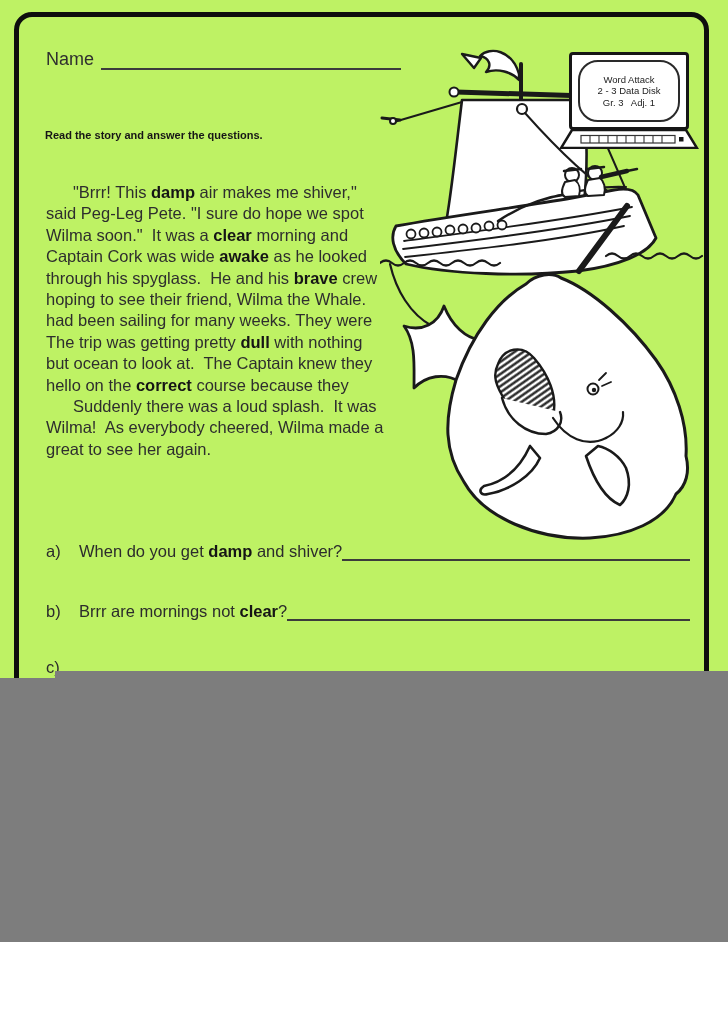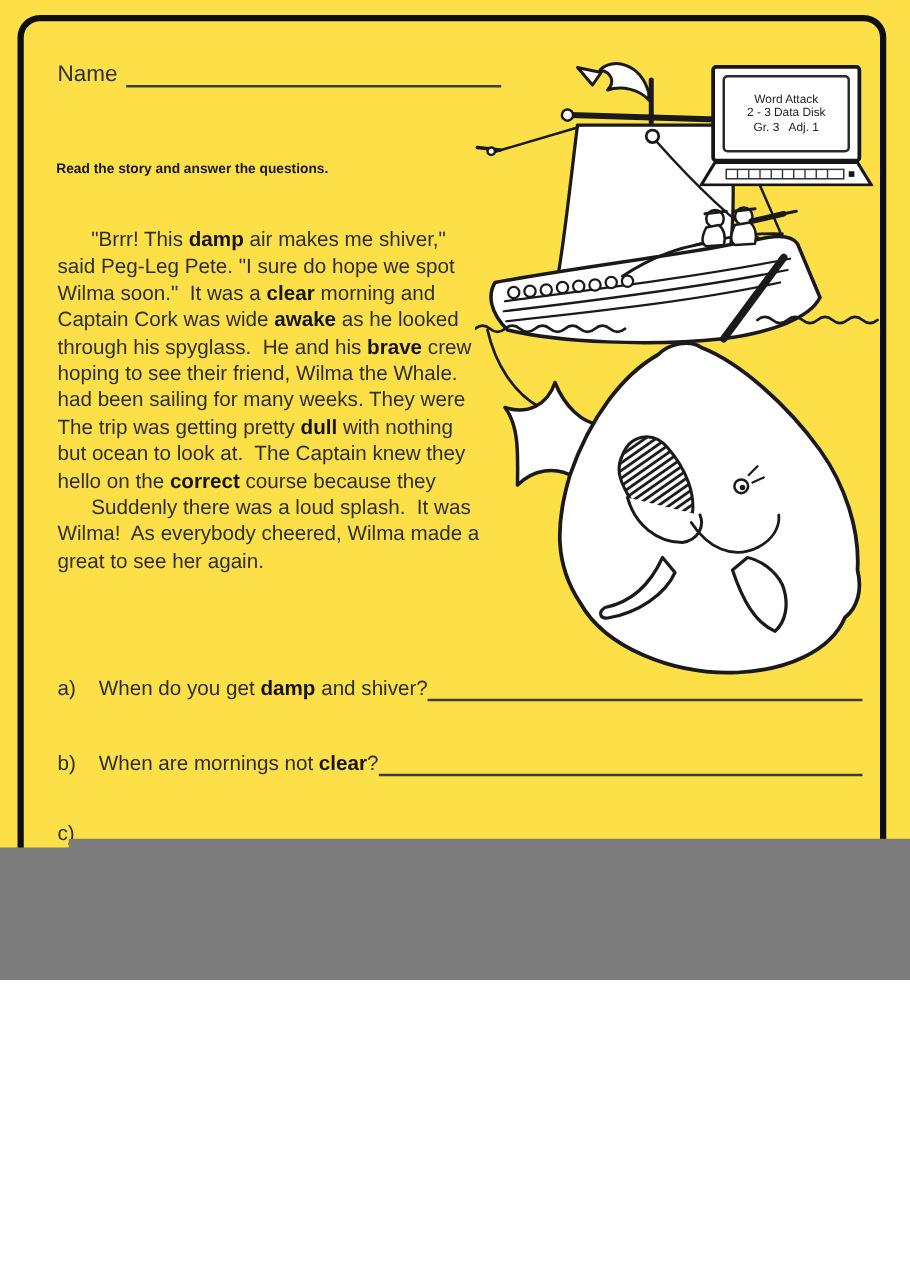--- a/index.html
+++ b/index.html
@@ -1,17 +1,17 @@
 <!DOCTYPE html>
 <html><head>
 <meta charset="utf-8">
 <style>
   html,body{margin:0;padding:0;width:728px;height:1018px;background:#ffffff;overflow:hidden;}
   body{font-family:"Liberation Sans", sans-serif;color:#2b2b2b;}
-  .page{position:relative;width:728px;height:784px;background:#fde047;overflow:hidden;}
+  .page{position:relative;width:728px;height:942px;background:#bef264;overflow:hidden;}
 
   .frame{position:absolute;left:14px;top:12px;width:685px;height:1060px;
          border:5px solid #0e0e0e;border-radius:18px;background:transparent;}
 
   .name-row{position:absolute;left:46px;top:48px;display:flex;align-items:flex-end;z-index:8;}
   .name-label{font-size:18px;color:#2f2f2f;}
   .name-blank{width:300px;height:20px;border-bottom:2px solid #3c3c3c;margin-left:7px;}
 
   .instruction{position:absolute;left:45px;top:129px;font-size:11px;font-weight:bold;color:#161616;z-index:8;}
 
@@ -23,21 +23,21 @@
   .q-row{position:absolute;left:46px;width:644px;display:flex;align-items:flex-end;font-size:16.5px;color:#2c2c2c;z-index:8;}
   #qa{top:540px;} #qb{top:600px;} #qc{top:656px;}
   .q-letter{width:33px;flex:0 0 33px;}
   .q-text{white-space:pre;}
   .q-blank{flex:1;height:19px;border-bottom:2px solid #3c3c3c;}
 
   .illustration{position:absolute;left:380px;top:28px;z-index:7;}
 
   .badge{position:absolute;left:569px;top:52px;width:120px;z-index:9;}
   .monitor{box-sizing:border-box;height:78px;border:3px solid #161616;border-radius:4px;background:#fff;padding:5px 6px;}
-  .screen{box-sizing:border-box;height:100%;border:2px solid #2a2a2a;border-radius:4px;
+  .screen{box-sizing:border-box;height:100%;border:2px solid #2a2a2a;border-radius:20px;
           display:flex;flex-direction:column;justify-content:center;align-items:center;
           font-size:9.5px;line-height:11.5px;color:#222;text-align:center;}
   .screen span{white-space:pre;}
   .kbd-wrap{margin-left:-10px;margin-top:-1px;}
 
   .gray-cut-main{position:absolute;left:55px;top:671px;width:673px;height:347px;background:#7d7d7d;z-index:40;}
   .gray-cut-left{position:absolute;left:0;top:678px;width:56px;height:340px;background:#7d7d7d;z-index:40;}
 </style>
 </head>
 <body>
@@ -157,21 +157,21 @@
     </div>
   </div>
 
   <div class="q-row" id="qa">
     <span class="q-letter">a)</span>
     <span class="q-text"><span>When do you get </span><b>damp</b><span> and shiver?</span></span>
     <span class="q-blank"></span>
   </div>
   <div class="q-row" id="qb">
     <span class="q-letter">b)</span>
-    <span class="q-text"><span>When are mornings not </span><b>clear</b><span>?</span></span>
+    <span class="q-text"><span>Brrr are mornings not </span><b>clear</b><span>?</span></span>
     <span class="q-blank"></span>
   </div>
   <div class="q-row" id="qc">
     <span class="q-letter">c)</span>
     <span class="q-blank"></span>
   </div>
 
   <div class="gray-cut-main"></div>
   <div class="gray-cut-left"></div>
 

